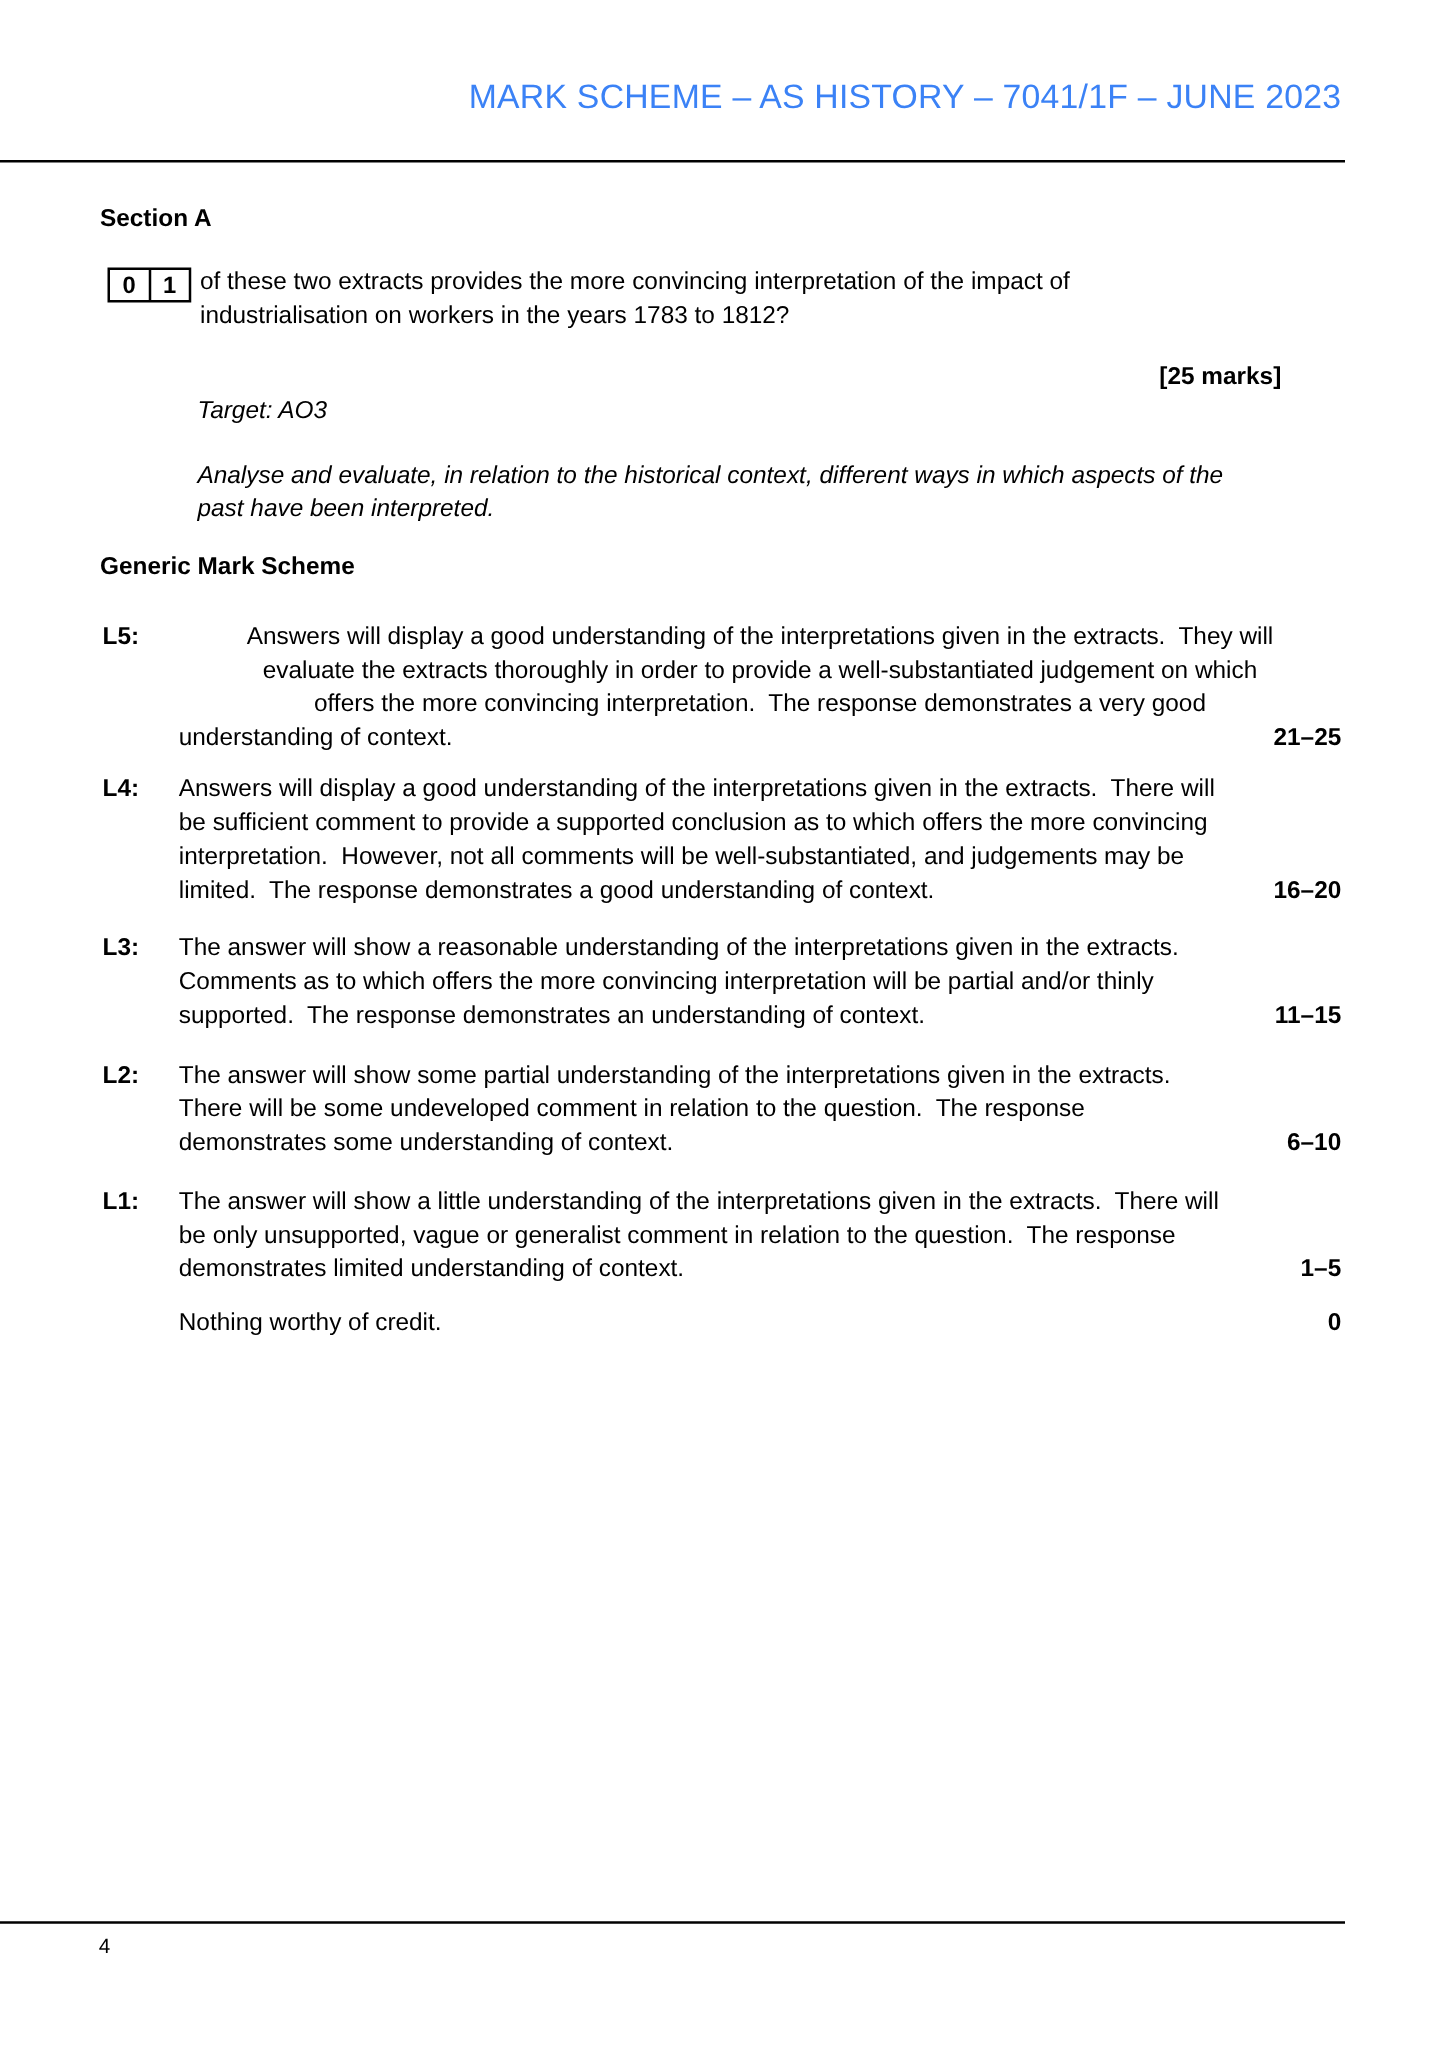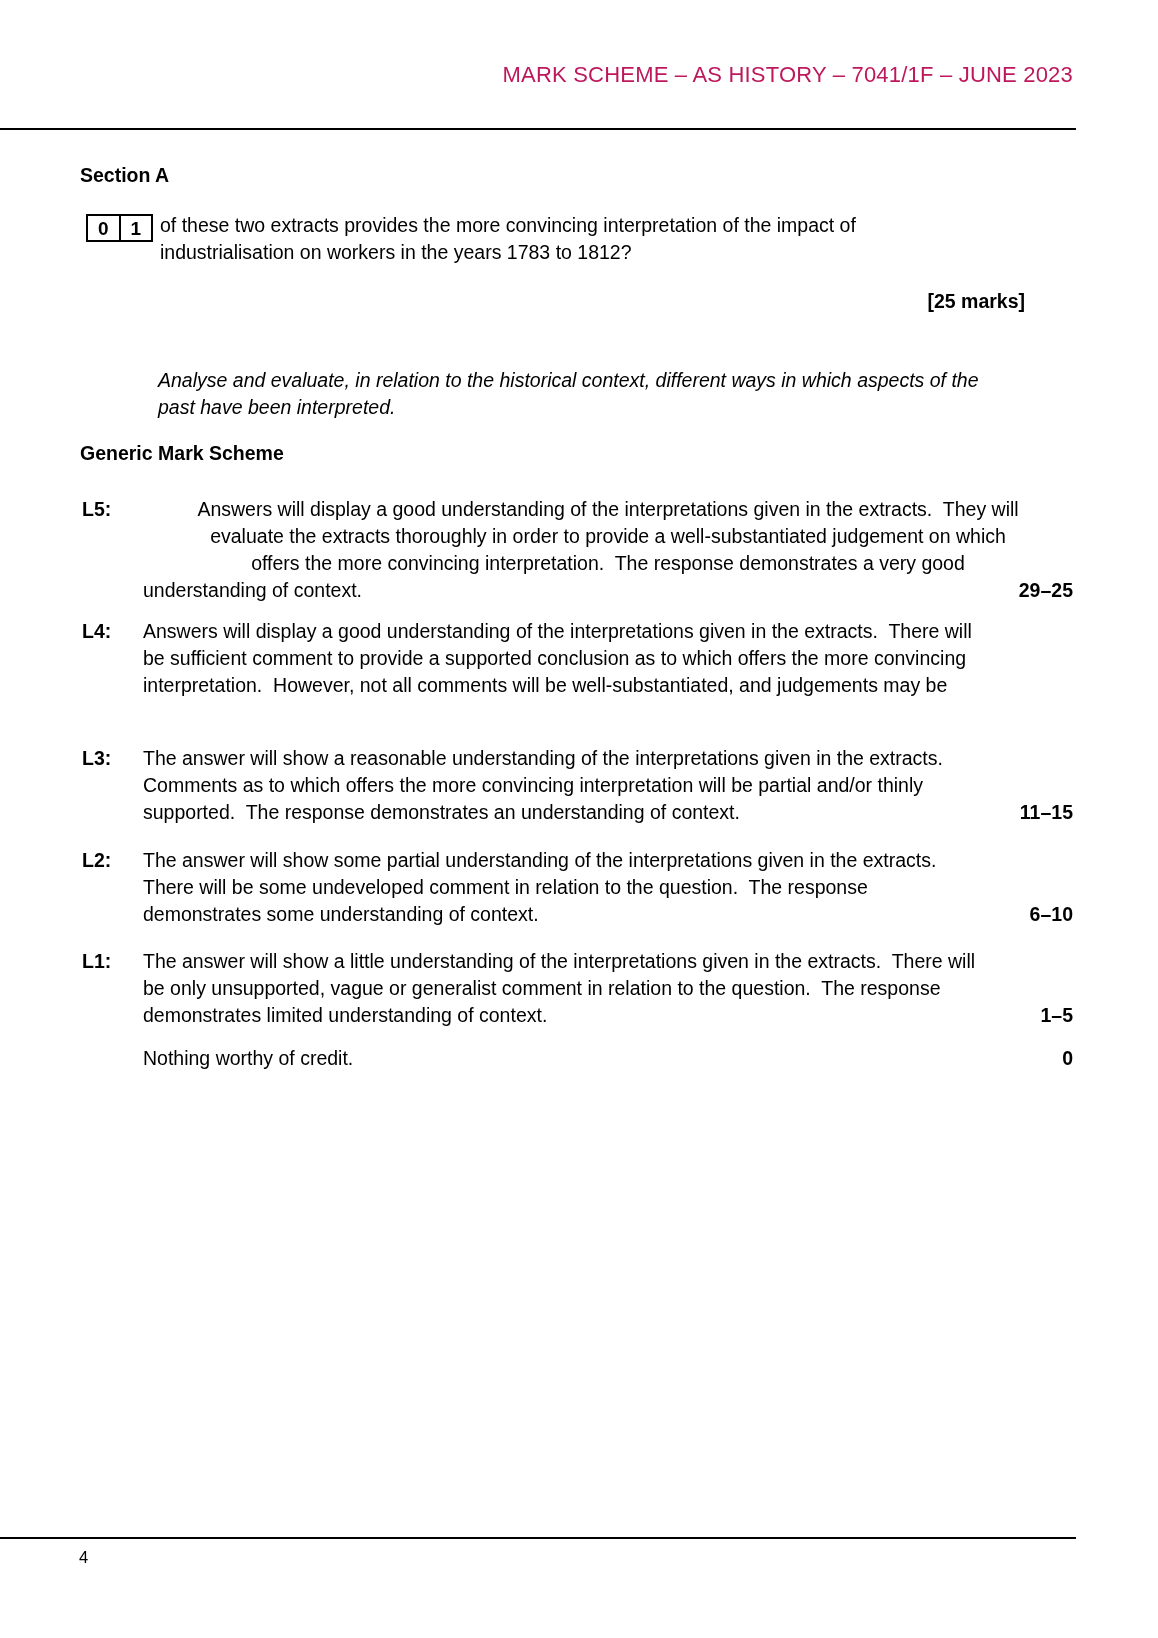--- a/index.html
+++ b/index.html
@@ -9,24 +9,24 @@
     height: 1638px;
     background: #ffffff;
     font-family: "Liberation Sans", sans-serif;
     color: #000000;
     overflow: hidden;
   }
   .header-title {
     position: absolute;
     top: 62px;
     right: 85px;
-    font-size: 22px;
+    font-size: 27px;
     font-weight: 400;
     letter-spacing: 0.2px;
-    color: #be185d;
+    color: #3b82f6;
     white-space: pre;
   }
   .rule-top {
     position: absolute;
     top: 128px;
     left: 0;
     width: 1076px;
     height: 2px;
     background: #000000;
   }
@@ -133,47 +133,52 @@
         <div class="qcell">1</div>
       </div>
       <div class="qtext">
         <div class="pre">of these two extracts provides the more convincing interpretation of the impact of</div>
         <div class="pre">industrialisation on workers in the years 1783 to 1812?</div>
       </div>
     </div>
 
     <div class="abs marks-line">[25 marks]</div>
 
+    <div class="abs target-line">Target: AO3</div>
 
     <div class="abs generic-title">Generic Mark Scheme</div>
 
     <div class="abs objective">
       <div class="pre">Analyse and evaluate, in relation to the historical context, different ways in which aspects of the</div>
       <div class="pre">past have been interpreted.</div>
     </div>
 
     <div class="abs level lvl5">
       <div class="level-label">L5:</div>
       <div class="level-body">
         <div class="pre">Answers will display a good understanding of the interpretations given in the extracts.  They will</div>
         <div class="pre">evaluate the extracts thoroughly in order to provide a well-substantiated judgement on which</div>
         <div class="pre">offers the more convincing interpretation.  The response demonstrates a very good</div>
         <div class="line-with-marks">
           <span class="pre">understanding of context.</span>
-          <span class="range">29–25</span>
+          <span class="range">21–25</span>
         </div>
       </div>
     </div>
 
     <div class="abs level lvl4">
       <div class="level-label">L4:</div>
       <div class="level-body">
         <div class="pre">Answers will display a good understanding of the interpretations given in the extracts.  There will</div>
         <div class="pre">be sufficient comment to provide a supported conclusion as to which offers the more convincing</div>
         <div class="pre">interpretation.  However, not all comments will be well-substantiated, and judgements may be</div>
+        <div class="line-with-marks">
+          <span class="pre">limited.  The response demonstrates a good understanding of context.</span>
+          <span class="range">16–20</span>
+        </div>
       </div>
     </div>
 
     <div class="abs level lvl3">
       <div class="level-label">L3:</div>
       <div class="level-body">
         <div class="pre">The answer will show a reasonable understanding of the interpretations given in the extracts.</div>
         <div class="pre">Comments as to which offers the more convincing interpretation will be partial and/or thinly</div>
         <div class="line-with-marks">
           <span class="pre">supported.  The response demonstrates an understanding of context.</span>

